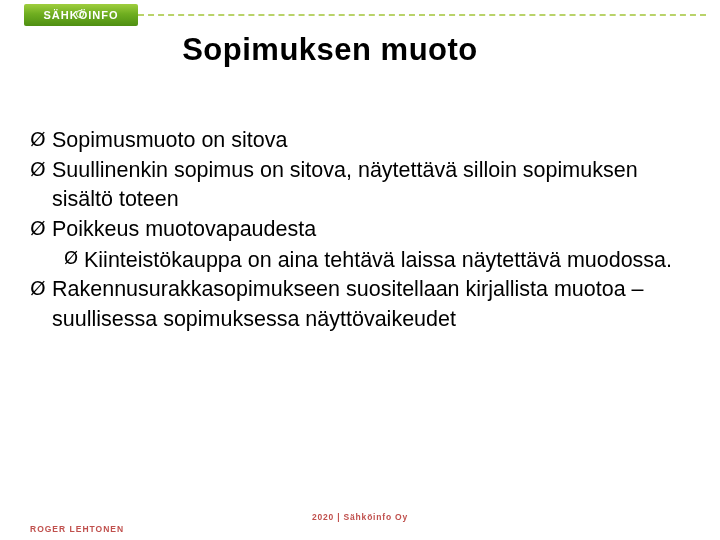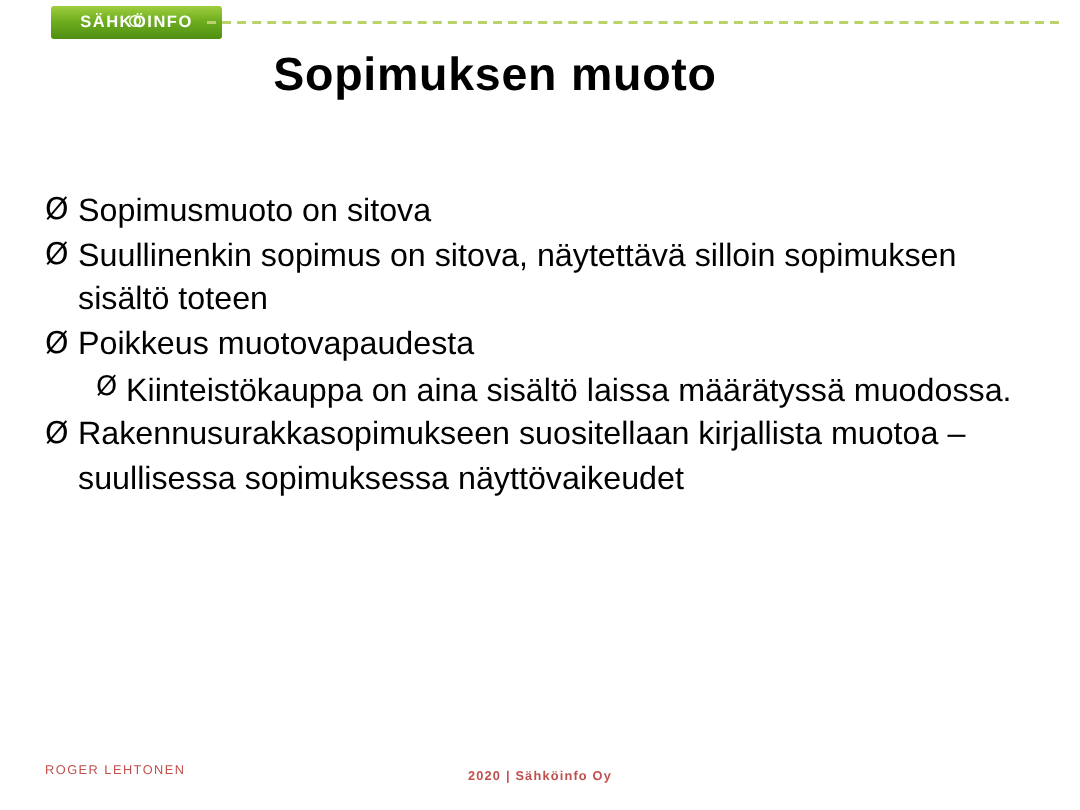--- a/index.html
+++ b/index.html
@@ -28,21 +28,20 @@
     left: 24px;
     top: 4px;
     width: 114px;
     height: 22px;
     background: linear-gradient(to bottom, #9fce3e 0%, #6fae20 45%, #4e8f12 100%);
     border-radius: 2px;
     display: flex;
     align-items: center;
     justify-content: center;
     overflow: hidden;
-    margin-left: 10px;
   }
   .logo-text {
     font-family: "Liberation Sans", sans-serif;
     font-size: 11px;
     font-weight: bold;
     color: #ffffff;
     letter-spacing: 1px;
     white-space: nowrap;
   }
   .logo-dot {
@@ -112,23 +111,23 @@
     font-size: 18px;
   }
   .bold {
     font-weight: normal;
   }
 
   
   .footer-left {
     position: absolute;
     left: 30px;
-    bottom: 22px;
+    bottom: 6px;
     font-size: 8.5px;
-    font-weight: normal;
+    font-weight: bold;
     letter-spacing: 1px;
     color: #c0504d;
   }
   .footer-center {
     position: absolute;
     left: 0;
     bottom: 18px;
     width: 720px;
     text-align: center;
     font-size: 8.5px;
@@ -163,21 +162,21 @@
       <span class="text">Suullinenkin sopimus on sitova, näytettävä silloin sopimuksen sisältö toteen</span>
     </div>
 
     <div class="bullet level1">
       <span class="marker">Ø</span>
       <span class="text">Poikkeus muotovapaudesta</span>
     </div>
 
     <div class="bullet level2">
       <span class="marker">Ø</span>
-      <span class="text"><span class="bold">Kiinteistökauppa</span><span> on aina sisältö laissa määrätyssä muodossa.</span></span>
+      <span class="text"><span class="bold">Kiinteistökauppa</span><span> on aina tehtävä laissa näytettävä muodossa.</span></span>
     </div>
 
     <div class="bullet level1">
       <span class="marker">Ø</span>
       <span class="text">Rakennusurakkasopimukseen suositellaan kirjallista muotoa – suullisessa sopimuksessa näyttövaikeudet</span>
     </div>
 
   </div>
 
   <div class="footer-left">ROGER LEHTONEN</div>

